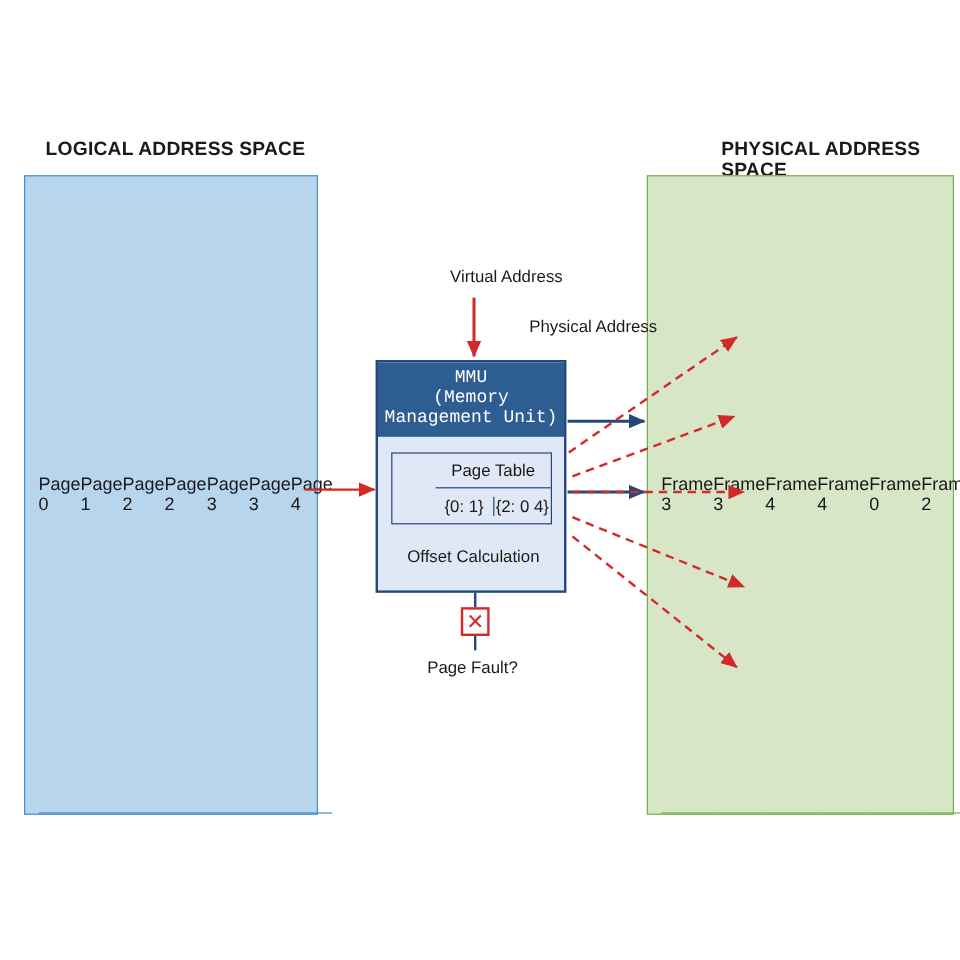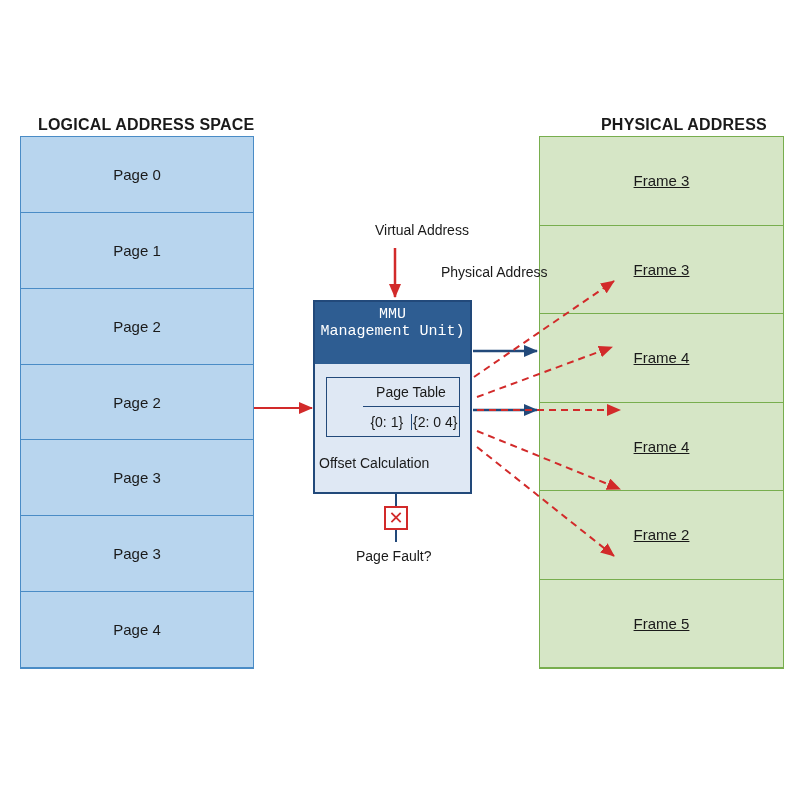--- a/index.html
+++ b/index.html
@@ -1,35 +1,35 @@
 <!DOCTYPE html>
 <html><head>
 <meta charset="utf-8">
 <style>
   html,body{margin:0;padding:0;background:#ffffff;}
   body{width:800px;height:800px;position:relative;overflow:hidden;font-family:"Liberation Sans",sans-serif;color:#1a1a1a;}
   .title{position:absolute;top:116px;font-size:16px;font-weight:bold;letter-spacing:0.2px;}
   #logical-title{left:38px;}
   #physical-title{left:555px;margin-left:46px;}
-  .column{position:absolute;top:136px;height:531px;display:flex;flex-direction:column;}
+  .column{position:absolute;top:146px;height:531px;display:flex;padding-left:11px;}
   #logical{left:20px;width:232px;background:#b8d5ee;border:1.5px solid #4a8cc6;}
-  #physical{left:539px;width:243px;background:#d6e6c6;border:1.5px solid #78ae4e;text-decoration:underline;}
+  #physical{left:539px;width:243px;background:#d6e6c6;border:1.5px solid #78ae4e;}
   .cell{flex:1;display:flex;align-items:center;justify-content:center;font-size:15px;}
   #logical .cell{border-bottom:1.5px solid #4a8cc6;}
   #physical .cell{border-bottom:1.5px solid #78ae4e;}
   .column .cell:last-child{border-bottom:none;}
   .label{position:absolute;font-size:14px;}
   #mmu{position:absolute;left:313px;top:300px;width:159px;height:194px;border:2px solid #22497a;background:#dfe8f4;box-sizing:border-box;}
   #mmu-head{background:#2e5d92;color:#fff;text-align:center;font-size:15px;line-height:17px;padding:4px 0 4px 0;height:62px;box-sizing:border-box;font-family:Liberation Mono, monospace;}
   #page-table{position:absolute;left:11px;top:75px;width:134px;height:60px;border:1.5px solid #22497a;box-sizing:border-box;font-size:14px;padding-left:36px;}
   #pt-head{height:28px;border-bottom:1.5px solid #22497a;display:flex;align-items:center;justify-content:center;}
   #pt-row{display:flex;height:29px;align-items:center;}
   #pt-row div{flex:1;display:flex;align-items:center;justify-content:center;}
   #pt-row div:first-child{border-right:1.5px solid #22497a;}
-  #offset{position:absolute;left:4px;right:0;top:153px;text-align:left;font-size:14px;}
+  #offset{position:absolute;left:4px;right:0;top:153px;text-align:center;font-size:14px;}
   #fault-box{position:absolute;left:384px;top:506px;width:24px;height:24px;border:2px solid #d22a2a;background:#fff;box-sizing:border-box;display:flex;align-items:center;justify-content:center;color:#d22a2a;font-size:18px;line-height:1;}
   svg#arrows{position:absolute;left:0;top:0;width:800px;height:800px;pointer-events:none;}
 </style>
 </head>
 <body>
 
 <div class="title" id="logical-title">LOGICAL ADDRESS SPACE</div>
 <div class="title" id="physical-title">PHYSICAL ADDRESS SPACE</div>
 
 <div class="column" id="logical">
@@ -40,30 +40,32 @@
   <div class="cell">Page 3</div>
   <div class="cell">Page 3</div>
   <div class="cell">Page 4</div>
 </div>
 
 <div class="column" id="physical">
   <div class="cell">Frame 3</div>
   <div class="cell">Frame 3</div>
   <div class="cell">Frame 4</div>
   <div class="cell">Frame 4</div>
+  <div class="cell">Frame 0</div>
   <div class="cell">Frame 2</div>
   <div class="cell">Frame 5</div>
 </div>
 
 <div class="label" style="left:339px;top:222px;margin-left:36px;">Virtual Address</div>
 <div class="label" style="left:441px;top:264px;">Physical Address</div>
 
 <div id="mmu">
   <div id="mmu-head">
     <div>MMU</div>
+    <div>(Memory</div>
     <div>Management Unit)</div>
   </div>
   <div id="page-table">
     <div id="pt-head">Page Table</div>
     <div id="pt-row">
       <div>{0: 1}</div>
       <div>{2: 0 4}</div>
     </div>
   </div>
   <div id="offset">Offset Calculation</div>

